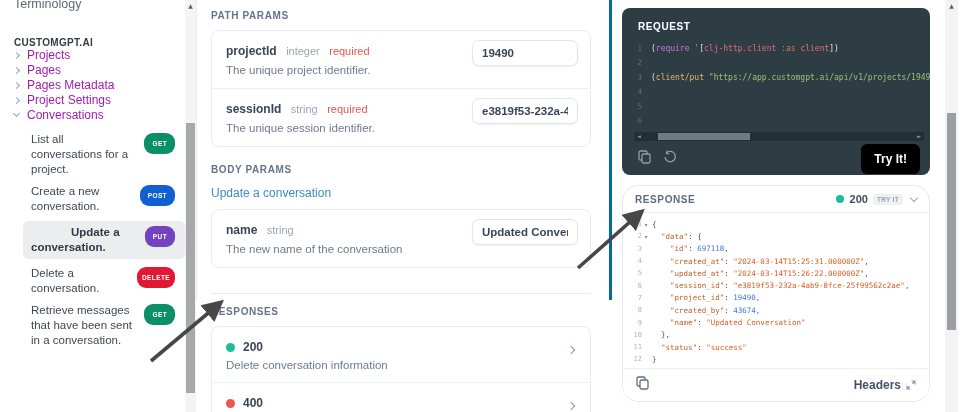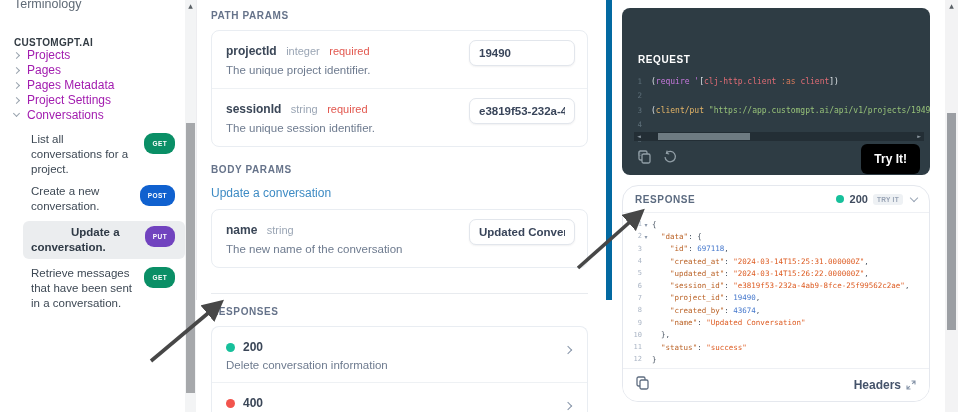--- a/index.html
+++ b/index.html
@@ -23,21 +23,21 @@
   .b-get { background:#0a8f66; }
   .b-post { background:#1061cf; }
   .b-put { background:#7143bf; }
   .b-delete { background:#e01836; padding:3px 5px; }
   
   .sb-scroll { position:absolute; left:185px; top:0; width:11px; height:412px; background:#f3f4f5; }
   .sb-scroll-up { position:absolute; left:185px; top:2px; width:11px; text-align:center; font-size:6px; color:#5b6166; font-family:"DejaVu Sans",sans-serif; }
   .sb-thumb { position:absolute; left:186px; top:123px; width:9px; height:270px; background:#a6a8ab; }
 
   
-  .main { position:absolute; left:196px; top:0; width:416px; height:300px; border-left:1px solid #ededf0; border-right:6px solid #0369a1; padding:10px 18px 16px 14px; background:#fff; }
+  .main { position:absolute; left:196px; top:0; width:416px; height:300px; border-left:1px solid #ededf0; border-right:3px solid #0369a1; padding:10px 18px 16px 14px; background:#fff; }
   .section-label { font-size:10px; font-weight:bold; color:#66738a; letter-spacing:.6px; }
   .param-card { border:1px solid #e9edf2; border-radius:8px; margin-top:9px; background:#fff; }
   .param-row { position:relative; padding:10px 14px 12px; }
   .param-row + .param-row { border-top:1px solid #eef1f4; }
   .pname { font-size:12px; font-weight:bold; color:#3a4657; }
   .ptype { font-size:11px; color:#9aa5b4; margin-left:5px; }
   .preq { font-size:11px; color:#e2574e; margin-left:5px; }
   .pdesc { font-size:11.5px; color:#6e7b8f; margin-top:5px; }
   .pinput { position:absolute; right:12px; top:9px; width:106px; height:26px; border:1px solid #e2e6ec; border-radius:7px; font:bold 11.5px "Liberation Sans",sans-serif; color:#39455a; padding:0 9px; white-space:nowrap; overflow:hidden; background:#fff; box-shadow:0 1px 2px rgba(16,24,40,.06); }
   .bp-label { margin-top:17px; }
@@ -49,21 +49,21 @@
   .resp-row + .resp-row { border-top:1px solid #eef1f4; }
   .dot { display:inline-block; width:9px; height:9px; border-radius:50%; margin-right:8px; vertical-align:-1px; }
   .dot.green { background:#17c09b; }
   .dot.red { background:#f2544d; }
   .rcode { display:inline; font-size:12px; font-weight:bold; color:#3a4657; }
   .rdesc { font-size:11.5px; color:#6e7b8f; margin-top:4px; }
   .rchev { position:absolute; right:16px; top:20px; width:6px; height:6px; border-right:1.4px solid #8795a9; border-bottom:1.4px solid #8795a9; transform:rotate(-45deg); }
 
   
   .request-panel { position:absolute; left:622px; top:8px; width:308px; height:167px; background:#2e3c44; border-radius:8px; overflow:hidden; }
-  .req-title { font-size:10px; font-weight:bold; color:#fff; letter-spacing:.6px; padding:13px 0 0 16px;margin-top:33px; }
+  .req-title { font-size:10px; font-weight:bold; color:#fff; letter-spacing:.6px; padding:13px 0 0 16px; }
   .req-code { margin-top:9px; font-family:"DejaVu Sans Mono",monospace; font-size:8px; }
   .code-line { display:flex; align-items:center; height:14.5px; }
   .req-code .ln { width:20px; text-align:right; color:#5e6f79; font-size:7.5px; flex:none; }
   .code-text { margin-left:9px; white-space:pre; overflow:hidden; }
   .tk-plain { color:#dfe4e8; } .tk-purple { color:#c678dd; } .tk-red { color:#e06c75; }
   .tk-orange { color:#d87a5a; } .tk-yellow { color:#e5b567; } .tk-green { color:#97c279; }
   .req-hscroll { position:absolute; left:12px; right:6px; top:124px; height:9px; background:#232e35; }
   .hs-arrow { position:absolute; top:1px; font-size:5px; color:#8b97a0; font-family:"DejaVu Sans",sans-serif; }
   .hs-left { left:3px; } .hs-right { right:3px; }
   .hs-thumb { position:absolute; left:24px; top:1px; width:92px; height:7px; background:#6e7b82; }
@@ -115,20 +115,24 @@
     </div>
     <div class="sb-ep">
       <span class="sb-ep-label">Create a new conversation.</span>
       <span class="badge b-post">POST</span>
     </div>
     <div class="sb-ep active">
       <span class="sb-ep-label">Update a conversation.</span>
       <span class="badge b-put">PUT</span>
     </div>
     <div class="sb-ep">
+      <span class="sb-ep-label">Delete a conversation.</span>
+      <span class="badge b-delete">DELETE</span>
+    </div>
+    <div class="sb-ep">
       <span class="sb-ep-label">Retrieve messages that have been sent in a conversation.</span>
       <span class="badge b-get">GET</span>
     </div>
 
   </div>
 
 </nav>
 <div class="sb-scroll"></div>
 <div class="sb-scroll-up">▲</div>
 <div class="sb-thumb"></div>

